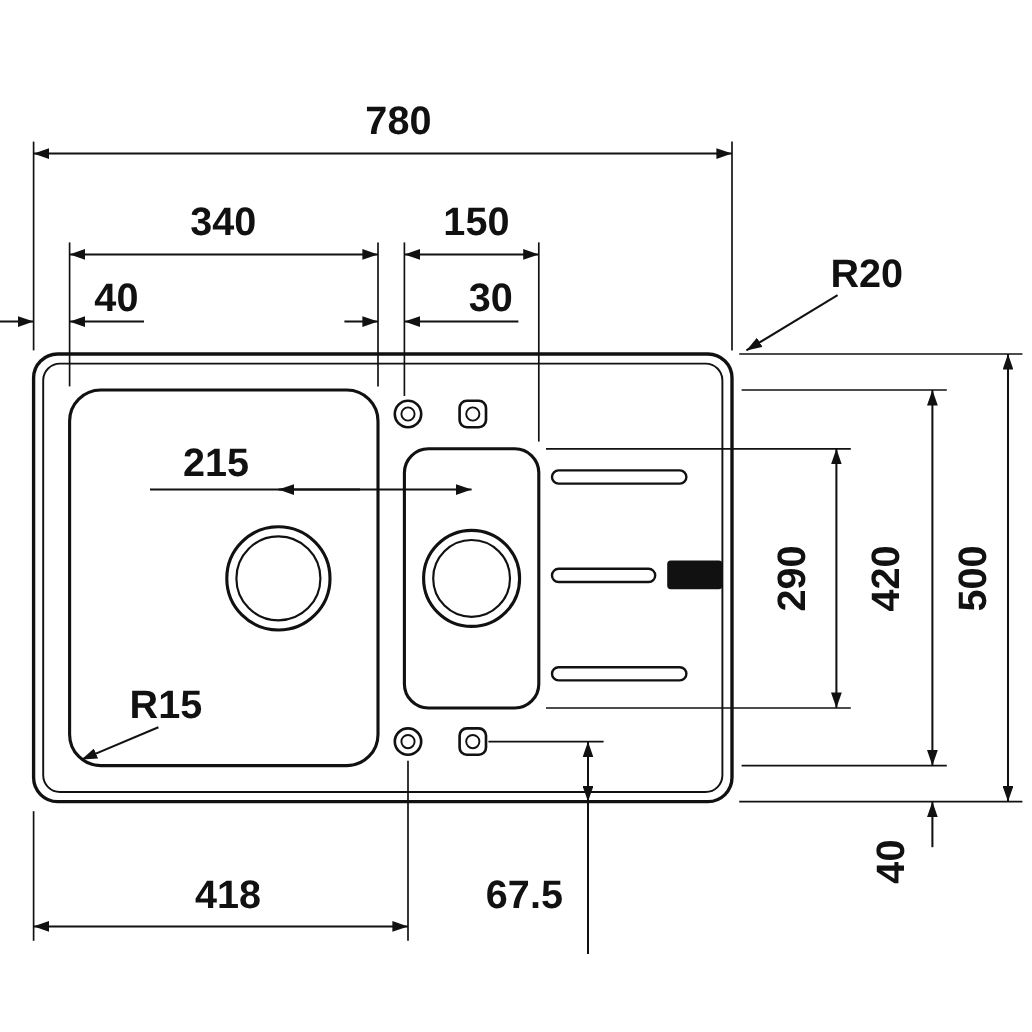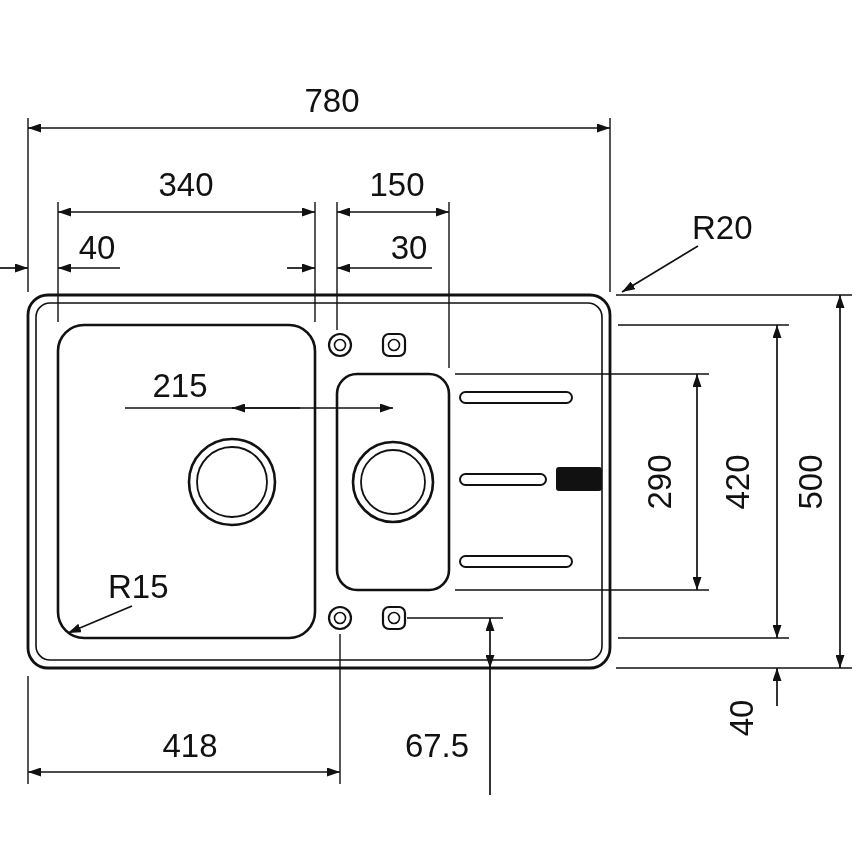--- a/index.html
+++ b/index.html
@@ -9,20 +9,21 @@
     width: 860px;
     height: 860px;
     overflow: hidden;
     font-family: "Liberation Sans", sans-serif;
   }
   #stage {
     position: relative;
     width: 860px;
     height: 860px;
     background: #ffffff;
+    font-weight: bold;
   }
   svg { display: block; }
   .outline  { fill: none; stroke: #111111; stroke-width: 2.8; }
   .rim      { fill: none; stroke: #111111; stroke-width: 1.6; }
   .bowl     { fill: #ffffff; stroke: #111111; stroke-width: 2.6; }
   .drain    { fill: none; stroke: #111111; stroke-width: 2.6; }
   .draininner { fill: none; stroke: #111111; stroke-width: 1.8; }
   .hole     { fill: #ffffff; stroke: #111111; stroke-width: 2.2; }
   .holeinner{ fill: none; stroke: #111111; stroke-width: 1.6; }
   .groove   { fill: #ffffff; stroke: #111111; stroke-width: 2; }

